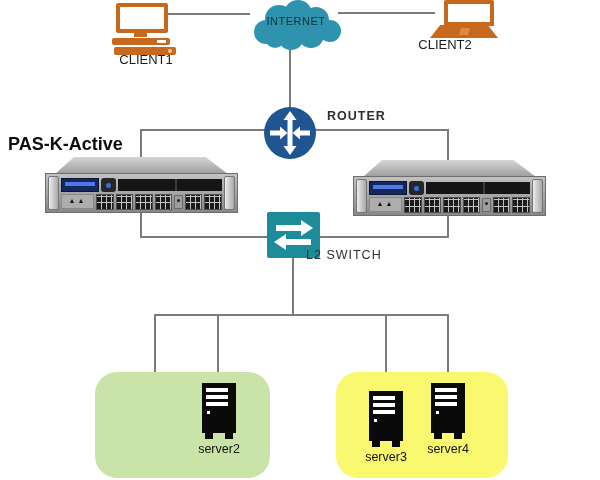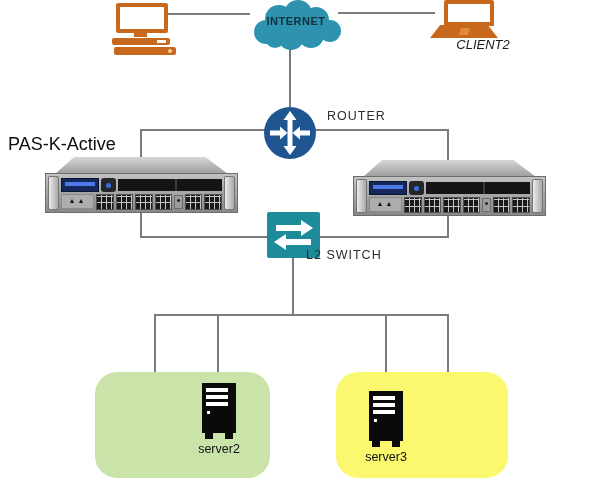--- a/index.html
+++ b/index.html
@@ -3,41 +3,41 @@
 <meta charset="utf-8">
 <style>
   html,body{margin:0;padding:0;background:#fff;}
   #canvas{
     position:relative;width:600px;height:480px;background:#fff;overflow:hidden;
     font-family:"Liberation Sans", sans-serif;color:#1b1b1b;
   }
   .line{position:absolute;background:#7b7b7b;z-index:1;}
   .node-label{position:absolute;text-align:center;font-size:13px;color:#1b1b1b;z-index:5;}
   .small-caps-label{position:absolute;font-size:12.5px;letter-spacing:1px;color:#2e2e2e;z-index:5;white-space:nowrap;}
-  .bold-label{position:absolute;font-size:18px;font-weight:normal;color:#0d0d0d;z-index:5;white-space:nowrap;}
+  .bold-label{position:absolute;font-size:18px;font-weight:bold;color:#0d0d0d;z-index:5;white-space:nowrap;}
 
   
   .desktop{position:absolute;width:78px;height:54px;z-index:4;}
   .desktop .monitor{position:absolute;left:8px;top:1px;width:44px;height:22px;border:4px solid #c8681c;background:#fff;border-radius:2px;}
   .desktop .stand{position:absolute;left:26px;top:31px;width:13px;height:4px;background:#c8681c;}
   .desktop .kb{position:absolute;left:4px;top:36px;width:58px;height:7px;background:#c8681c;border-radius:2px;}
   .desktop .kb::after{content:"";position:absolute;right:4px;top:2px;width:9px;height:3px;background:#fff;}
   .desktop .unit{position:absolute;left:6px;top:45px;width:62px;height:8px;background:#c8681c;border-radius:2px;}
   .desktop .unit::after{content:"";position:absolute;right:4px;top:2px;width:4px;height:4px;background:#f2cf9a;border-radius:50%;}
 
   
   .laptop{position:absolute;width:68px;height:38px;z-index:4;}
   .laptop .screen{position:absolute;left:14px;top:0;width:42px;height:18px;border:4px solid #c8681c;background:#fff;border-radius:2px 2px 0 0;}
   .laptop .base{position:absolute;left:0;top:25px;width:68px;height:13px;background:#c8681c;clip-path:polygon(15% 0,85% 0,100% 100%,0 100%);}
   .laptop .base::after{content:"";position:absolute;left:30px;top:3px;width:9px;height:7px;background:#de8b40;transform:skewX(-18deg);}
 
   
   .cloud-wrap{position:absolute;left:246px;top:0;width:100px;height:52px;z-index:4;}
   .cloud-wrap .cloud-label{position:absolute;left:0;right:0;top:15px;text-align:center;
-    font-size:11px;font-weight:bold;letter-spacing:0.5px;color:#12303c;z-index:6;}
+    font-size:11px;font-weight:normal;letter-spacing:0.5px;color:#12303c;z-index:6;}
 
   
   .appliance{position:absolute;width:193px;height:56px;z-index:4;}
   .appliance .lid{position:absolute;left:10px;right:10px;top:0;height:17px;
     background:linear-gradient(#d6d6d6,#9c9c9c);
     clip-path:polygon(0 100%,11% 0,87% 0,100% 100%);}
   .appliance .face{position:absolute;left:0;right:0;top:16px;bottom:0;
     background:linear-gradient(#c2c2c2,#888);border:1px solid #6d6d6d;}
   .appliance .handle{position:absolute;top:2px;bottom:2px;width:9px;
     background:linear-gradient(90deg,#ececec,#a9a9a9);border:1px solid #767676;border-radius:2px;z-index:2;}
@@ -94,20 +94,21 @@
   <div class="line" style="left:217px;top:314px;width:2px;height:70px;"></div>
   <div class="line" style="left:385px;top:314px;width:2px;height:70px;"></div>
   <div class="line" style="left:447px;top:314px;width:2px;height:70px;"></div>
 
   <div class="desktop" style="left:108px;top:2px;">
     <div class="monitor"></div>
     <div class="stand"></div>
     <div class="kb"></div>
     <div class="unit"></div>
   </div>
+  <div class="node-label" style="left:104px;top:52px;width:84px;">CLIENT1</div>
 
   <div class="cloud-wrap">
     <svg width="100" height="52" viewBox="0 0 100 52">
       <g fill="#2D93AE">
         <circle cx="20" cy="32" r="12"></circle>
         <circle cx="33" cy="19" r="14"></circle>
         <circle cx="52" cy="14" r="14"></circle>
         <circle cx="70" cy="20" r="13"></circle>
         <circle cx="84" cy="31" r="11"></circle>
         <circle cx="65" cy="35" r="13"></circle>
@@ -115,36 +116,36 @@
         <circle cx="29" cy="38" r="10"></circle>
       </g>
     </svg>
     <div class="cloud-label">INTERNET</div>
   </div>
 
   <div class="laptop" style="left:430px;top:0;">
     <div class="screen"></div>
     <div class="base"></div>
   </div>
-  <div class="node-label" style="left:441px;top:37px;width:84px;font-style:italic;">CLIENT2</div>
+  <div class="node-label" style="left:403px;top:37px;width:84px;">CLIENT2</div>
 
   <svg style="position:absolute;left:264px;top:107px;z-index:4;" width="52" height="52" viewBox="0 0 52 52">
     <circle cx="26" cy="26" r="26" fill="#1F5591"></circle>
     <g fill="#fff">
       <polygon points="26,4 32.5,13 19.5,13"></polygon>
         <rect x="23.5" y="13" width="5" height="13"></rect>
       <polygon points="26,48 32.5,39 19.5,39"></polygon>
         <rect x="23.5" y="26" width="5" height="13"></rect>
       <polygon points="23.5,26 16,19.5 16,32.5"></polygon>
         <rect x="6" y="23.5" width="10" height="5"></rect>
       <polygon points="28.5,26 36,19.5 36,32.5"></polygon>
         <rect x="36" y="23.5" width="10" height="5"></rect>
     </g>
   </svg>
-  <div class="small-caps-label" style="left:327px;top:109px;">ROUTER</div>
+  <div class="small-caps-label" style="left:327px;top:109px;font-weight:bold;">ROUTER</div>
 
   <div class="bold-label" style="left:8px;top:134px;">PAS-K-Active</div>
   <div class="appliance" style="left:45px;top:157px;">
     <div class="lid"></div>
     <div class="face">
       <div class="handle hl"></div>
       <div class="handle hr"></div>
       <div class="inner">
         <div class="row">
           <div class="lcd"></div>
@@ -221,14 +222,26 @@
       <div class="bodyy"></div>
         <div class="bar b1"></div>
         <div class="bar b2"></div>
         <div class="bar b3"></div>
       <div class="dot"></div>
         <div class="foot f1"></div>
         <div class="foot f2"></div>
     </div>
     <div class="srv-label">server3</div>
   </div>
+  <div class="server" style="left:417px;top:383px;">
+    <div class="tower">
+      <div class="bodyy"></div>
+        <div class="bar b1"></div>
+        <div class="bar b2"></div>
+        <div class="bar b3"></div>
+      <div class="dot"></div>
+        <div class="foot f1"></div>
+        <div class="foot f2"></div>
+    </div>
+    <div class="srv-label">server4</div>
+  </div>
 
 </div>
 
 </body></html>

